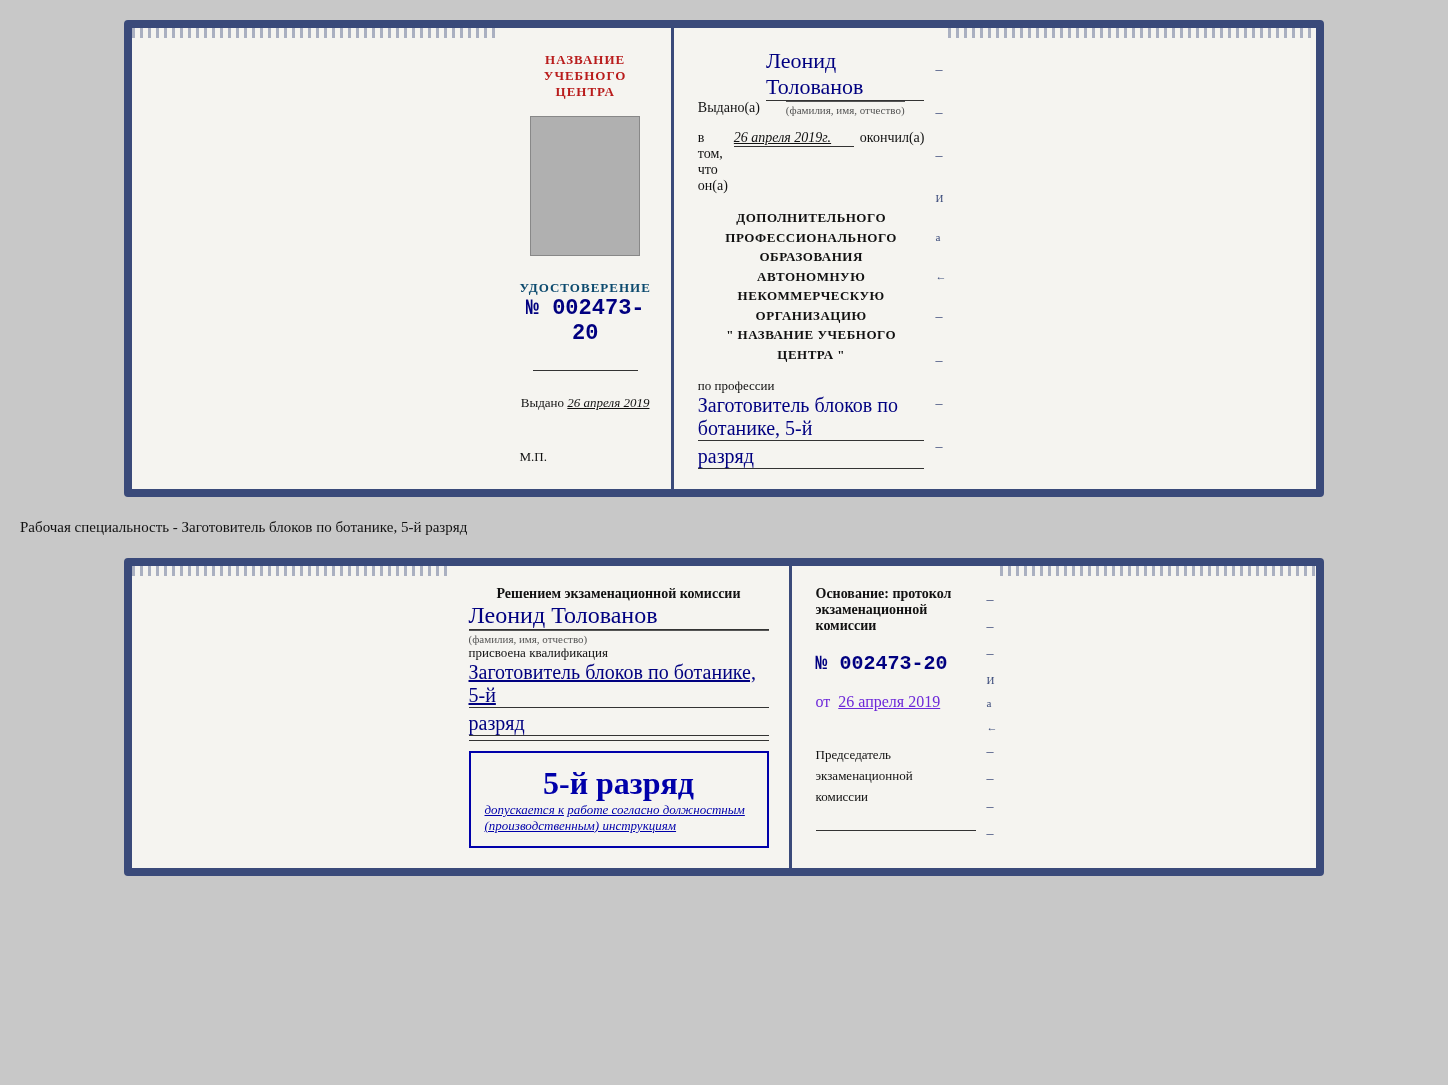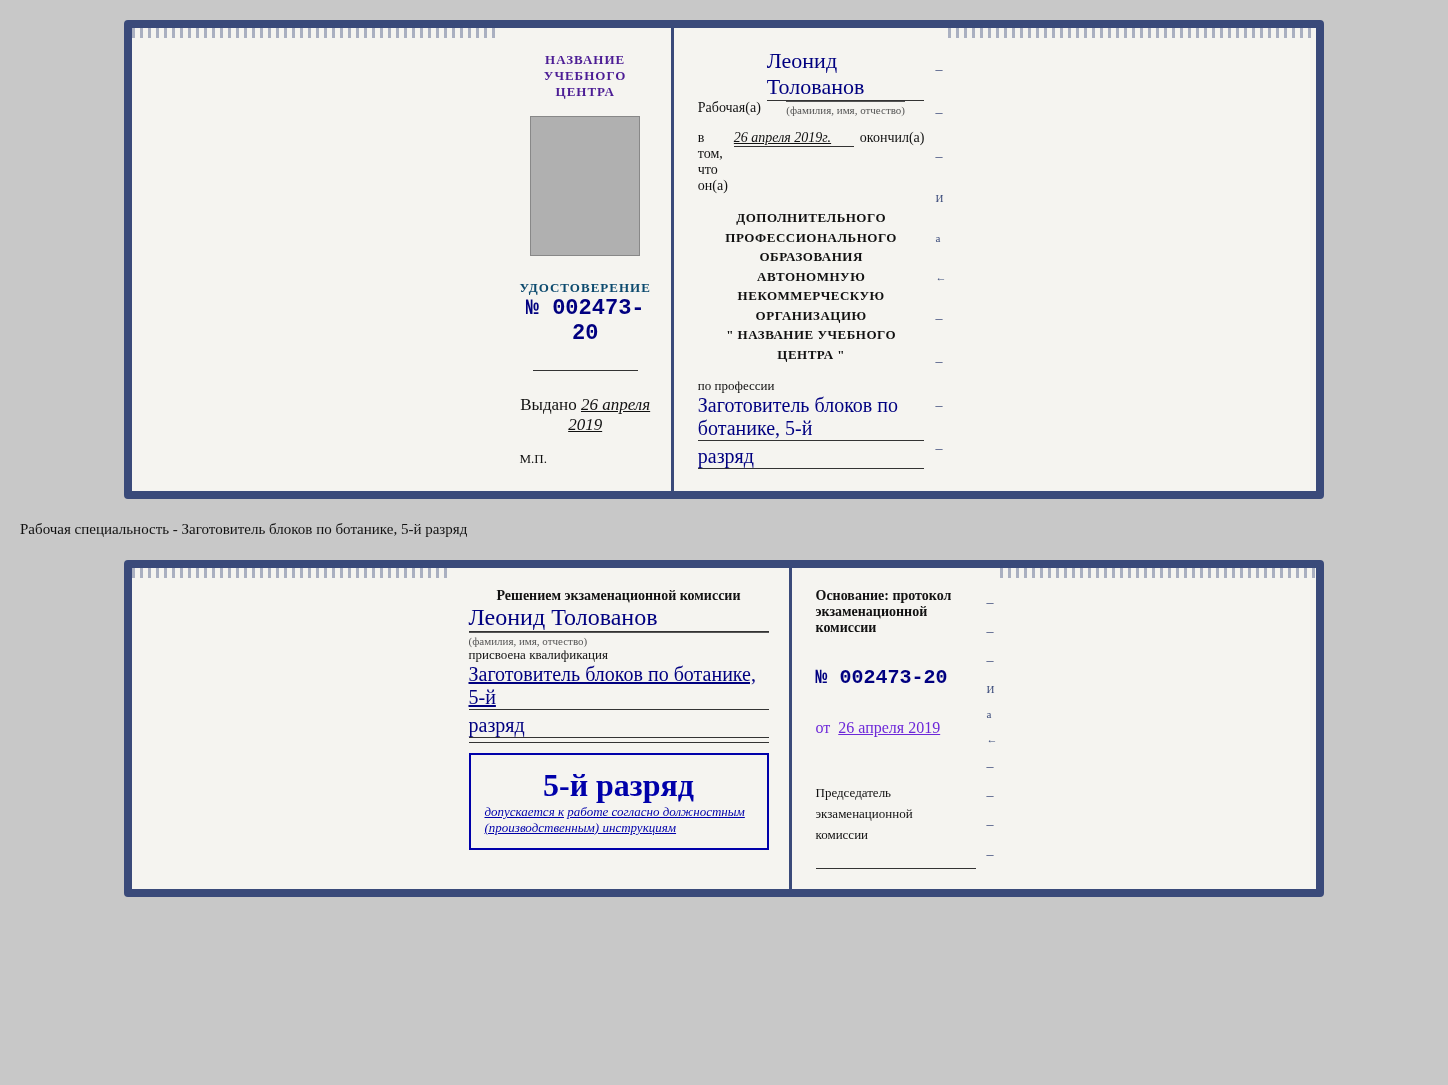--- a/index.html
+++ b/index.html
@@ -42,21 +42,21 @@
       flex-direction: column;
       gap: 14px;
       position: relative;
     }
 
     .doc-title {
       font-size: 13px;
       font-weight: bold;
       text-align: center;
       letter-spacing: 1px;
-      color: #4c1d95;
+      color: #b91c1c;
       text-transform: uppercase;
     }
 
     .cert-number-block {
       text-align: center;
       margin-top: 8px;
     }
 
     .cert-label {
       font-size: 13px;
@@ -74,21 +74,21 @@
     }
 
     .photo-placeholder {
       width: 110px;
       height: 140px;
       background: #b0b0b0;
       border: 1px solid #888;
     }
 
     .issued-line {
-      font-size: 17px;
+      font-size: 13px;
       color: #111;
       text-align: center;
     }
 
     .issued-value {
       text-decoration: underline;
       font-style: italic;
     }
 
     .mp-label {
@@ -193,21 +193,21 @@
       padding: 20px;
       display: flex;
       flex-direction: column;
     }
 
     .bottom-right {
       flex: 1;
       padding: 20px 24px;
       display: flex;
       flex-direction: column;
-      gap: 30px;
+      gap: 18px;
       position: relative;
     }
 
     .decision-text {
       font-size: 14px;
       text-align: center;
       font-weight: bold;
       color: #111;
     }
 
@@ -349,21 +349,21 @@
     <div class="issued-line">
       <span>Выдано</span>
       <span class="issued-value">26 апреля 2019</span>
     </div>
     <div class="mp-label">М.П.</div>
   </div>
 
   <div class="doc-right">
 
     <div class="recipient-line">
-      <span style="white-space:nowrap;">Рабочая(а)</span>
+      <span style="white-space:nowrap;">Выдано(а)</span>
       <div class="caption-wrapper">
         <span class="recipient-name">Леонид Толованов</span>
         <span class="recipient-caption">(фамилия, имя, отчество)</span>
       </div>
     </div>
 
     <div class="date-line">
       <span>в том, что он(а)</span>
       <span class="date-value">26 апреля 2019г.</span>
       <span>окончил(а)</span>

